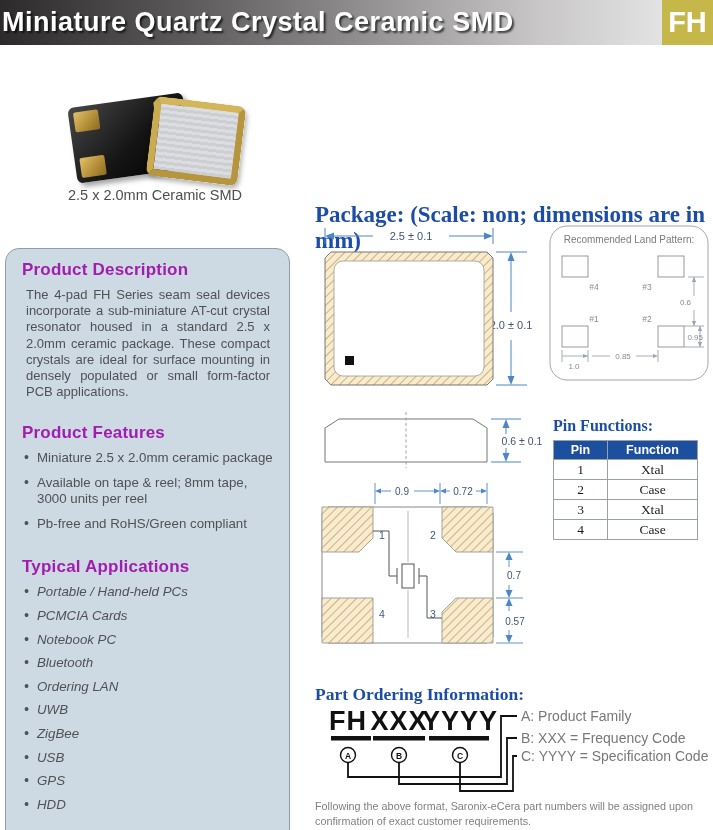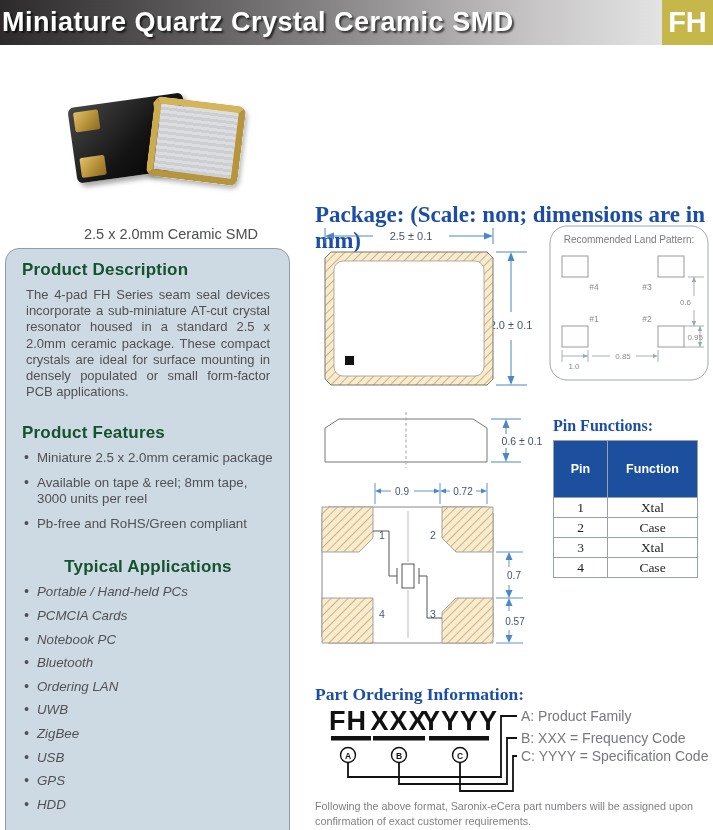--- a/index.html
+++ b/index.html
@@ -19,46 +19,46 @@
   .chip-dark{position:absolute;left:72px;top:100px;width:116px;height:76px;border-radius:6px;
     background:linear-gradient(140deg,#474747,#141414 55%,#000);transform:rotate(-8deg);
     box-shadow:3px 4px 5px rgba(0,0,0,.35);}
   .chip-dark .pad{position:absolute;width:25px;height:20px;border-radius:2px;
     background:linear-gradient(135deg,#e3c06a,#b18c35 60%,#8a6b24);}
   .pad-tl{left:5px;top:5px}.pad-tr{right:5px;top:5px}.pad-bl{left:5px;bottom:5px}.pad-br{right:5px;bottom:5px}
   .chip-open{position:absolute;left:150px;top:101px;width:78px;height:66px;transform:rotate(7deg);
     border:7px solid #b5953e;border-top-color:#d3b55c;border-left-color:#cbab4f;border-radius:8px;
     background:repeating-linear-gradient(180deg,#dcdde0 0 3px,#cdced2 3px 6px);
     box-shadow:2px 3px 5px rgba(0,0,0,.3);}
-  .photo-caption{position:absolute;left:84px;top:187px;font-size:14.5px;color:#4d4e50;margin-top:39px;}
+  .photo-caption{position:absolute;left:68px;top:187px;font-size:14.5px;color:#4d4e50;}
 
   
   .sidebar{position:absolute;left:5px;top:248px;width:285px;height:600px;box-sizing:border-box;
     background:#cdd9e3;border:1px solid #8d9dab;border-radius:14px;padding:11px 15px 0 16px;
     color:#54555a;}
-  .sidebar h2{margin:0 0 7px 0;font-size:17px;font-weight:bold;color:#14532d;letter-spacing:.2px;}
+  .sidebar h2{margin:0 0 7px 0;font-size:17px;font-weight:bold;color:#a21caf;letter-spacing:.2px;}
   .sidebar .desc{margin:4px;font-size:13px;line-height:16.2px;text-align:justify;color:#505156;}
-  .sidebar h2.mt1{margin-top:23px;} .sidebar h2.mt2{margin-top:25px;text-align:center;}
+  .sidebar h2.mt1{margin-top:23px;} .sidebar h2.mt2{margin-top:25px;}
   .sidebar ul{list-style:none;margin:0;padding:0;}
   .sidebar li{position:relative;padding-left:15px;font-size:13.3px;color:#505156;line-height:16px;}
   .sidebar li::before{content:"\2022";position:absolute;left:2px;top:-1px;font-size:14px;}
   ul.features li{margin-bottom:9px;}
   ul.apps li{margin-bottom:7.6px;font-style:italic;}
 
   
   .blue-h{position:absolute;font-family:"Liberation Serif",serif;font-weight:bold;color:#1c4da6;}
   .pkg-h{left:315px;top:202px;font-size:23px;}
   .pinf-h{left:553px;top:417px;font-size:16px;}
   .ord-h{left:315px;top:684px;font-size:17.5px;text-align:center;}
 
   
   .pin-table{position:absolute;left:553px;top:440px;border-collapse:collapse;
     font-family:"Liberation Serif",serif;}
   .pin-table th{background:#1d4f9f;color:#fff;font-family:"Liberation Sans",sans-serif;
-    font-size:12.5px;font-weight:bold;padding:21px 0;}
+    font-size:12.5px;font-weight:bold;padding:2px 0;}
   .pin-table th,.pin-table td{border:1px solid #9aa0a6;text-align:center;}
   .pin-table td{font-size:13.5px;color:#1c1c1c;padding:1.5px 0;}
   .pin-table .c1{width:53px;} .pin-table .c2{width:89px;}
   .pin-table{border:1.5px solid #8b9096;}
 
   svg{position:absolute;overflow:visible;}
   svg text{font-family:"Liberation Sans",sans-serif;}
   .dimtxt{fill:#44546e;}
   .ord-legend-text{fill:#77787b;}
 

